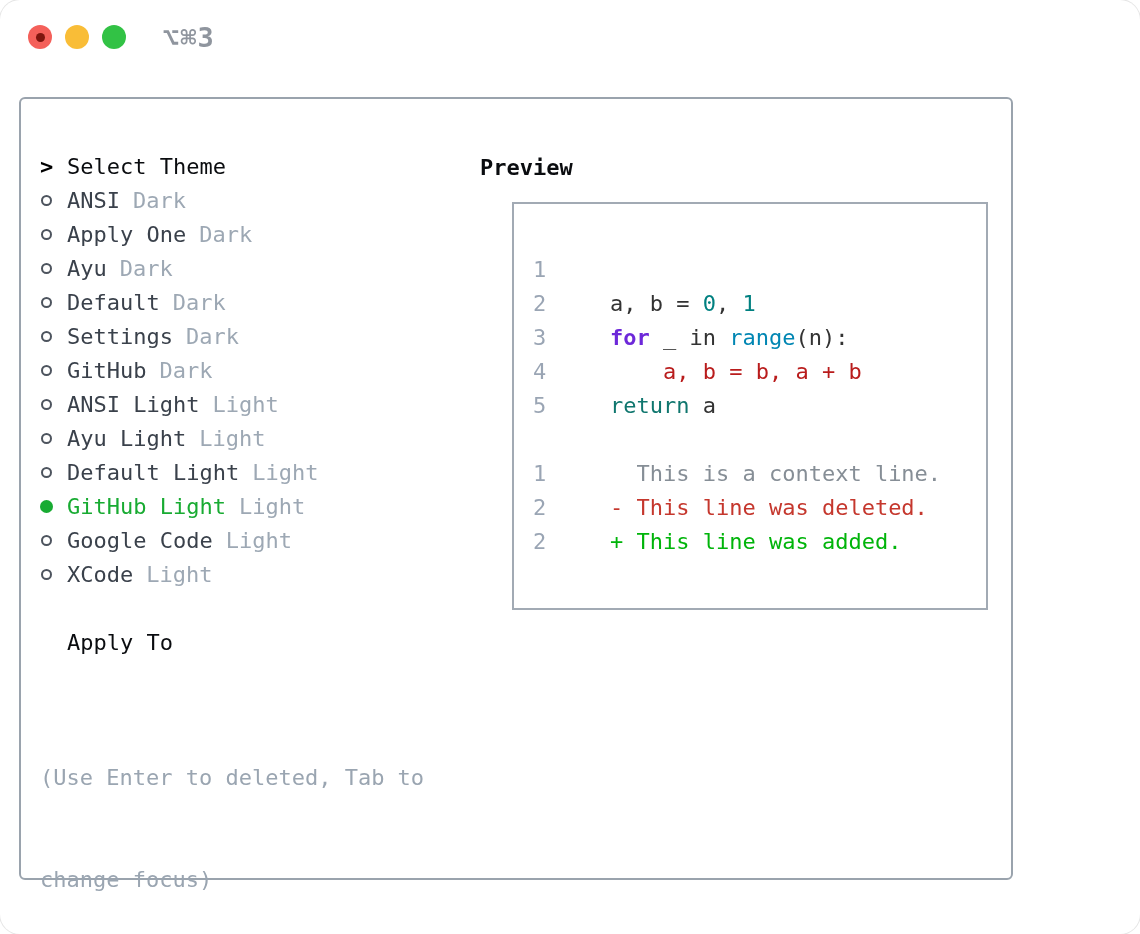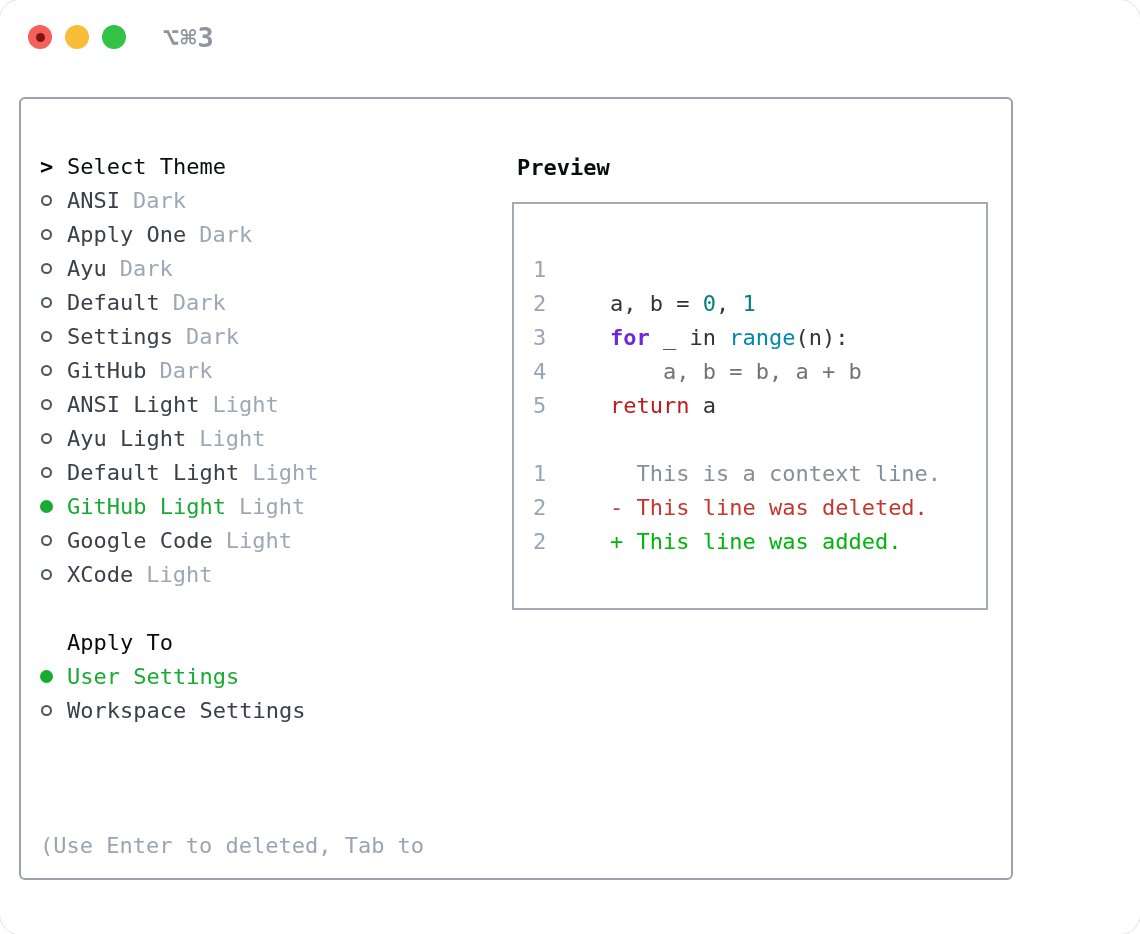--- a/index.html
+++ b/index.html
@@ -24,21 +24,21 @@
   .ring{width:11px;height:11px;box-sizing:border-box;border:2px solid #4d545e;border-radius:50%;margin-left:1px;}
   .gdot{width:13px;height:13px;border-radius:50%;background:#18ab32;}
   .prompt{font-weight:bold;color:#000;font-size:22px;}
   .item-name{color:#3a414b;white-space:pre;}
   .item-name.sel{color:#18ab32;}
   .item-tag{color:#9da8b4;margin-left:13px;white-space:pre;}
   .hdr{font-weight:normal;color:#0a0c0f;white-space:pre;}
   .subhdr{color:#0a0c0f;white-space:pre;}
   .hint{margin-top:0;color:#9aa5b1;line-height:34px;white-space:pre;}
   
-  .preview-header{position:absolute;left:496px;top:51px;height:34px;display:flex;align-items:center;
+  .preview-header{position:absolute;left:459px;top:51px;height:34px;display:flex;align-items:center;
                   font-size:22px;font-weight:bold;color:#0a0c0f;}
   .preview-box{position:absolute;left:491px;top:103px;width:476px;height:408px;box-sizing:border-box;
                border:2px solid #a2aab4;background:#ffffff;padding:48px 0 0 19px;overflow:hidden;}
   .crow{display:flex;align-items:center;height:34px;font-size:22px;}
   .lnum{width:24px;flex:none;color:#9aa5b4;}
   .ccontent{white-space:pre;}
 </style>
 </head>
 <body>
 
@@ -150,34 +150,20 @@
           </div>
         </div>
 
       <div class="row spacer"></div>
 
       <div class="row">
         <span class="marker"></span>
         <span class="subhdr">Apply To</span>
       </div>
 
-      <div id="apply-list">
-          <div class="row">
-            <span class="marker">
-              <span class="gdot"></span>
-            </span>
-            <span class="item-name sel">User Settings</span>
-          </div>
-          <div class="row">
-            <span class="marker">
-              <span class="ring"></span>
-            </span>
-            <span class="item-name">Workspace Settings</span>
-          </div>
-        </div>
 
       <div class="row spacer"></div>
 
       <div class="hint">
         <div>(Use Enter to deleted, Tab to</div>
         <div>change focus)</div>
       </div>
     </div>
 
     <div class="preview-header">Preview</div>
@@ -189,25 +175,25 @@
         <div class="crow">
           <span class="lnum" style="color: rgb(154, 165, 180);">2</span>
           <span class="ccontent"><span style="color: rgb(51, 51, 51); margin-top: 16px;">    a, b = </span><span style="color: rgb(0, 128, 128);">0</span><span style="color: rgb(51, 51, 51);">, </span><span style="color: rgb(0, 128, 128);">1</span></span>
         </div>
         <div class="crow">
           <span class="lnum" style="color: rgb(154, 165, 180);">3</span>
           <span class="ccontent"><span style="color: rgb(51, 51, 51);">    </span><span style="color: #6d28d9; font-weight: bold;">for</span><span style="color: rgb(51, 51, 51);"> _ </span><span style="color: rgb(51, 51, 51);">in</span><span style="color: rgb(51, 51, 51);"> </span><span style="color: rgb(0, 134, 179);">range</span><span style="color: rgb(51, 51, 51);">(n):</span></span>
         </div>
         <div class="crow">
           <span class="lnum" style="color: rgb(154, 165, 180);">4</span>
-          <span class="ccontent"><span style="color: #737373;">        a, b = b, a + b</span></span>
+          <span class="ccontent"><span style="color: #b91c1c;">        a, b = b, a + b</span></span>
         </div>
         <div class="crow">
           <span class="lnum" style="color: rgb(154, 165, 180);">5</span>
-          <span class="ccontent"><span style="color: rgb(51, 51, 51);">    </span><span style="color: #b91c1c;">return</span><span style="color: rgb(51, 51, 51);"> a</span></span>
+          <span class="ccontent"><span style="color: rgb(51, 51, 51);">    </span><span style="color: #0f766e;">return</span><span style="color: rgb(51, 51, 51);"> a</span></span>
         </div>
         <div class="crow"></div>
         <div class="crow">
           <span class="lnum" style="color: rgb(154, 165, 180);">1</span>
           <span class="ccontent" style="color: rgb(134, 142, 150);">      This is a context line.</span>
         </div>
         <div class="crow">
           <span class="lnum" style="color: rgb(154, 165, 180);">2</span>
           <span class="ccontent" style="color: rgb(197, 55, 45);">    - This line was deleted.</span>
         </div>

